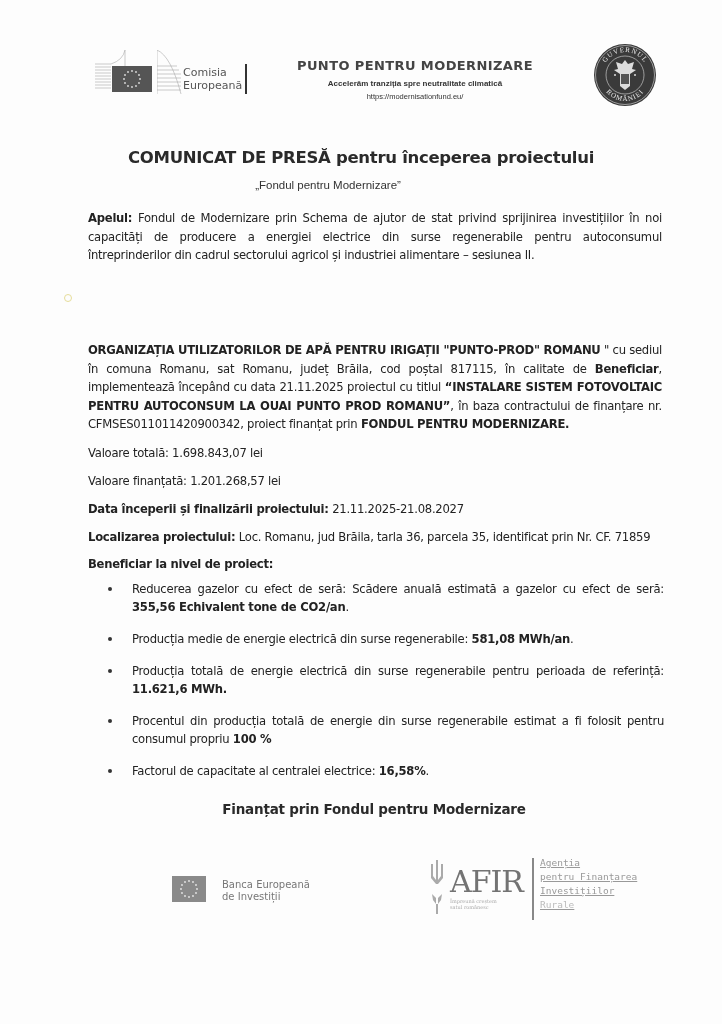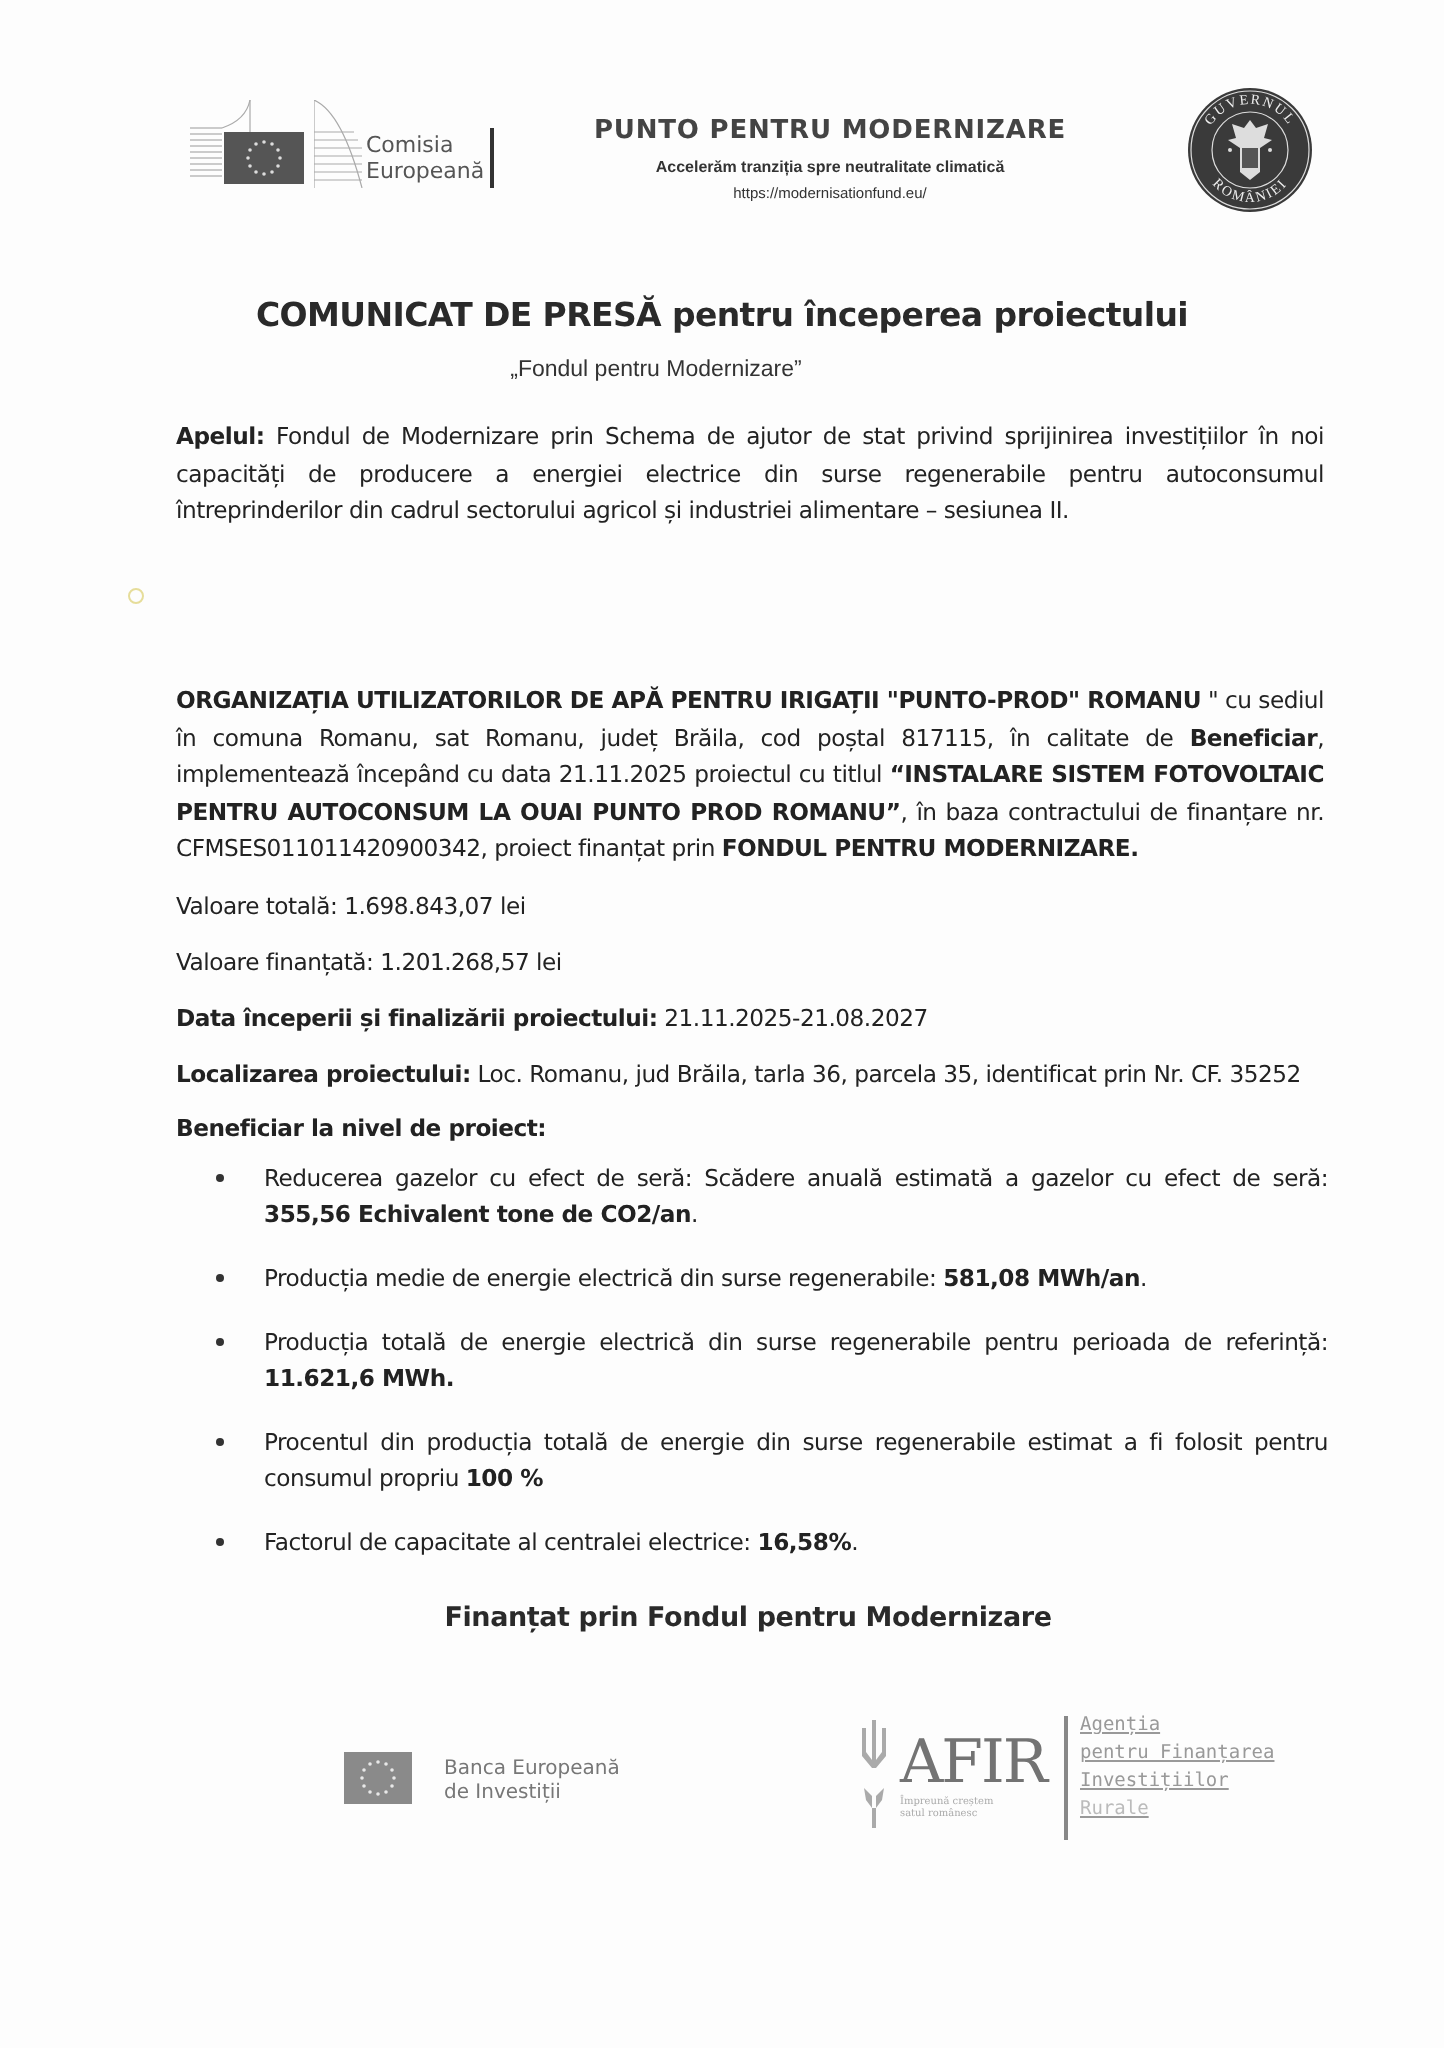--- a/index.html
+++ b/index.html
@@ -146,21 +146,21 @@
 
   <div class="para apelul"><b>Apelul:</b><span> Fondul de Modernizare prin Schema de ajutor de stat privind sprijinirea investițiilor în noi capacități de producere a energiei electrice din surse regenerabile pentru autoconsumul întreprinderilor din cadrul sectorului agricol și industriei alimentare – sesiunea II.</span></div>
 
   <div class="stamp-dot"></div>
 
   <div class="para org"><b>ORGANIZAȚIA UTILIZATORILOR DE APĂ PENTRU IRIGAȚII "PUNTO-PROD" ROMANU</b><span> " cu sediul în comuna Romanu, sat Romanu, județ Brăila, cod poștal 817115, în calitate de </span><b>Beneficiar</b><span>, implementează începând cu data 21.11.2025 proiectul cu titlul </span><b>“INSTALARE SISTEM FOTOVOLTAIC PENTRU AUTOCONSUM LA OUAI PUNTO PROD ROMANU”</b><span>, în baza contractului de finanțare nr. CFMSES011011420900342, proiect finanțat prin </span><b>FONDUL PENTRU MODERNIZARE.</b></div>
 
   <div class="line" style="top:446px;"><span>Valoare totală:</span> <span>1.698.843,07 lei</span></div>
   <div class="line" style="top:474px;"><span>Valoare finanțată:</span> <span>1.201.268,57 lei</span></div>
   <div class="line" style="top:502px;"><b>Data începerii și finalizării proiectului:</b> <span>21.11.2025-21.08.2027</span></div>
-  <div class="line" style="top:530px;"><b>Localizarea proiectului:</b> <span>Loc. Romanu, jud Brăila, tarla 36, parcela 35, identificat prin Nr. CF. 35252</span></div>
+  <div class="line" style="top:530px;"><b>Localizarea proiectului:</b> <span>Loc. Romanu, jud Brăila, tarla 36, parcela 35, identificat prin Nr. CF. 71859</span></div>
   <div class="line" style="top:557px;"><b>Beneficiar la nivel de proiect:</b></div>
 
   <div class="bullets">
     <div class="bullet"><span class="dot"></span><span>Reducerea gazelor cu efect de seră: Scădere anuală estimată a gazelor cu efect de seră: </span><b>355,56 Echivalent tone de CO2/an</b><span>.</span></div>
     <div class="bullet"><span class="dot"></span><span>Producția medie de energie electrică din surse regenerabile: </span><b>581,08 MWh/an</b><span>.</span></div>
     <div class="bullet"><span class="dot"></span><span>Producția totală de energie electrică din surse regenerabile pentru perioada de referință: </span><b>11.621,6 MWh.</b><span></span></div>
     <div class="bullet"><span class="dot"></span><span>Procentul din producția totală de energie din surse regenerabile estimat a fi folosit pentru consumul propriu </span><b>100 %</b><span></span></div>
     <div class="bullet"><span class="dot"></span><span>Factorul de capacitate al centralei electrice: </span><b>16,58%</b><span>.</span></div>
   </div>
 

